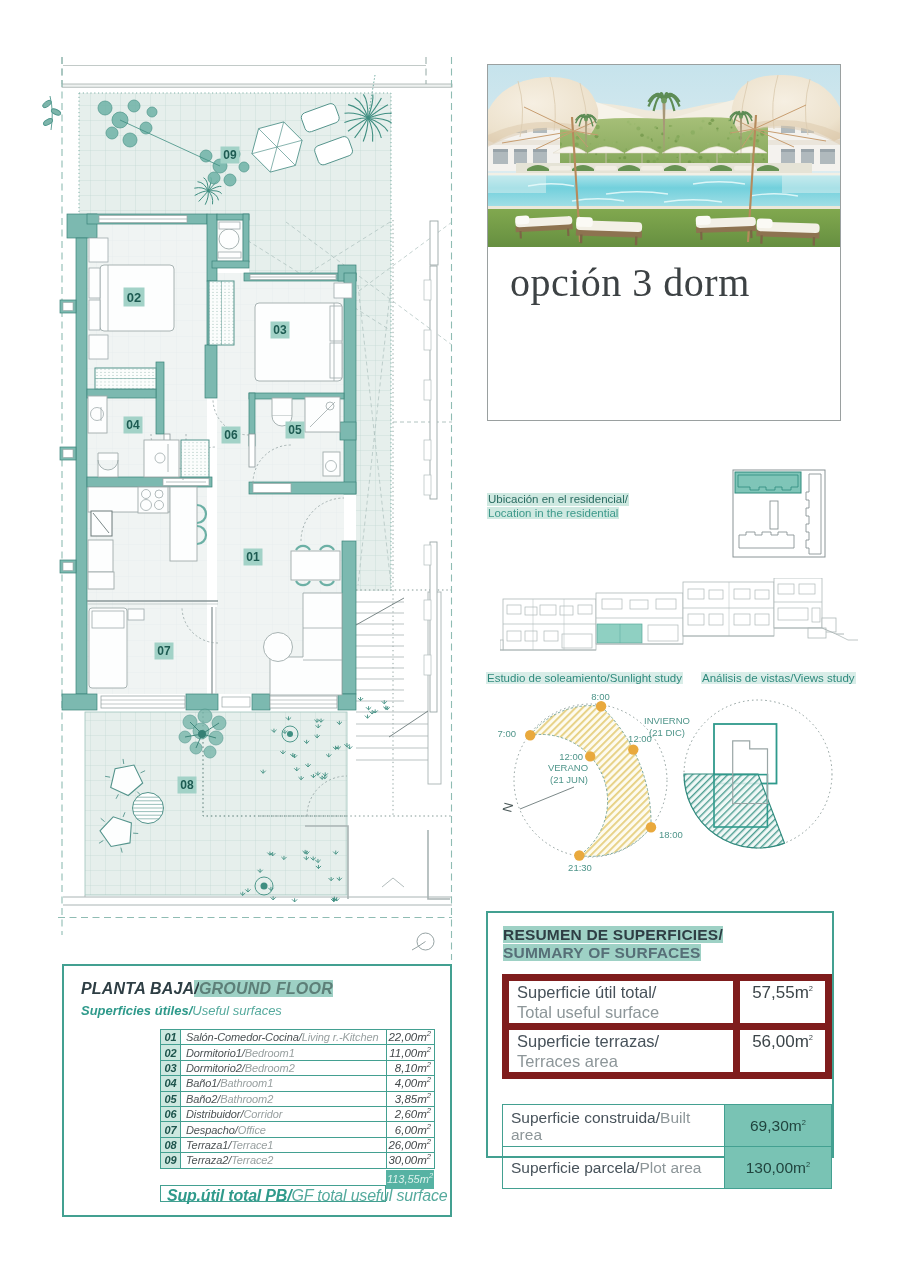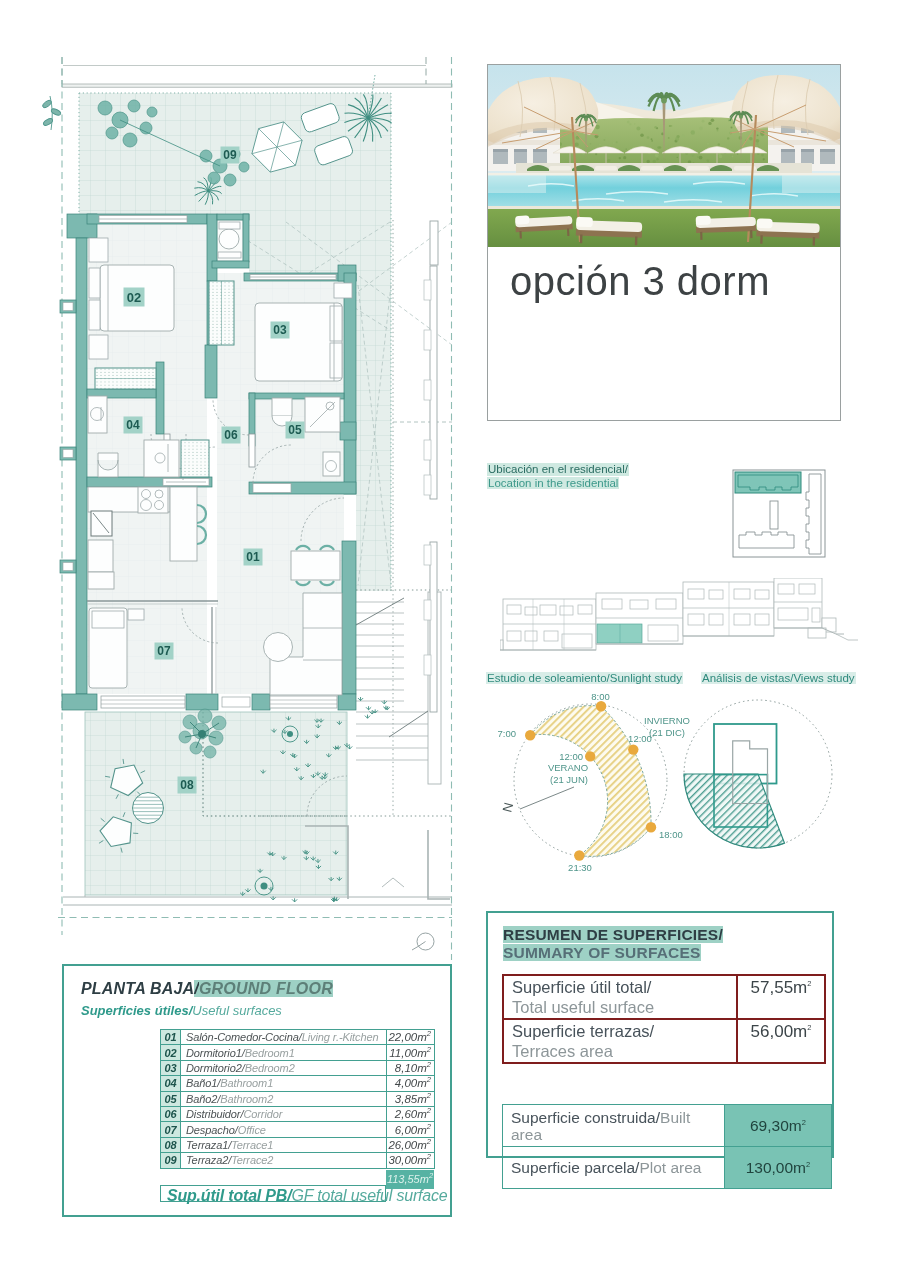--- a/index.html
+++ b/index.html
@@ -2,25 +2,25 @@
 <html><head>
 <meta charset="utf-8">
 <style>
   html,body{margin:0;padding:0;}
   body{width:904px;height:1280px;position:relative;background:#ffffff;
        font-family:"Liberation Sans", sans-serif;overflow:hidden;}
   .abs{position:absolute;}
   
   #photocard{left:487px;top:64px;width:352px;height:355px;border:1px solid #9aa0a0;background:#fff;}
   #photocard svg{display:block;}
-  #optitle{left:510px;top:259px;font-size:40px;color:#3d4244;letter-spacing:0.5px;}
+  #optitle{left:510px;top:259px;font-size:40px;color:#3d4244;letter-spacing:0.5px;font-family:Liberation Serif, serif;}
   
   .tealsm{font-size:11.5px;line-height:12.5px;}
   #ubic{left:487px;top:463px;}
-  #ubic .l1{color:#2a6c62;background:#cfe9e1;display:inline-block;padding:0 1px;}
+  #ubic .l1{color:#2a6c62;background:#cfe9e1;display:inline-block;padding:0 1px;margin-top:30px;}
   #ubic .l2{color:#3d998b;background:#cfe9e1;display:inline-block;padding:0 1px;margin-top:1px;}
   #lbl-sol{left:486px;top:668px;}
   #lbl-vis{left:701px;top:668px;}
   .hl{color:#2f8a7d;background:#d9ede8;display:inline-block;padding:0 1px;font-size:11.5px;}
   
   #panelL{left:62px;top:964px;width:386px;height:249px;border:2px solid #43a091;font-style:italic;}
   #panelL h1{margin:14px 0 0 17px;font-size:16px;font-weight:bold;letter-spacing:0.2px;color:#2e3e44;}
   #panelL h1 .gl{color:#5d7f78;background:#9ed1c5;font-weight:bold;}
   #panelL h1 .sp{background:#9ed1c5;}
   #panelL .sub{margin:5px 0 0 17px;font-size:13px;color:#2f9a8b;font-weight:bold;}
@@ -39,21 +39,21 @@
   #totrow .lab span{font-weight:normal;color:#55aa9d;}
   #totval{position:absolute;left:322px;top:204px;width:48px;height:19px;background:#56b2a3;
           color:#ddf2ec;font-size:11px;text-align:center;line-height:19px;}
   
   #panelR{left:486px;top:911px;width:344px;height:243px;border:2px solid #43a091;}
   #panelR h1{margin:13px 0 0 15px;font-size:15.5px;font-weight:bold;letter-spacing:0.2px;
              color:#2e3e44;line-height:17.5px;}
   #panelR h1 .hl1{background:#9ed1c5;}
   #panelR h1 .hl2{background:#9ed1c5;color:#566f77;}
   #tabR1{position:absolute;left:14px;top:61px;}
-  #tabR1 td{border:2px solid #7f1d1d;}
+  #tabR1 td{border:7px solid #7f1d1d;}
   #tabR1 td.d{width:224px;font-size:16.5px;color:#47525a;padding:1px 0 1px 8px;line-height:20px;}
   #tabR1 td.d .en{color:#8d9699;}
   #tabR1 td.v{width:84px;font-size:17px;color:#3c4549;text-align:center;vertical-align:top;padding-top:2px;}
   #tabR2{position:absolute;left:14px;top:191px;}
   #tabR2 td{border:1px solid #43a091;padding:12px;}
   #tabR2 td.d{width:224px;font-size:15.5px;color:#47525a;padding:0 0 0 8px;height:17px;line-height:17px;}
   #tabR2 td.d .en{color:#8d9699;}
   #tabR2 td.v{width:84px;font-size:15.5px;line-height:17px;color:#20443e;text-align:center;background:#79c3b4;}
 </style>
 </head>

